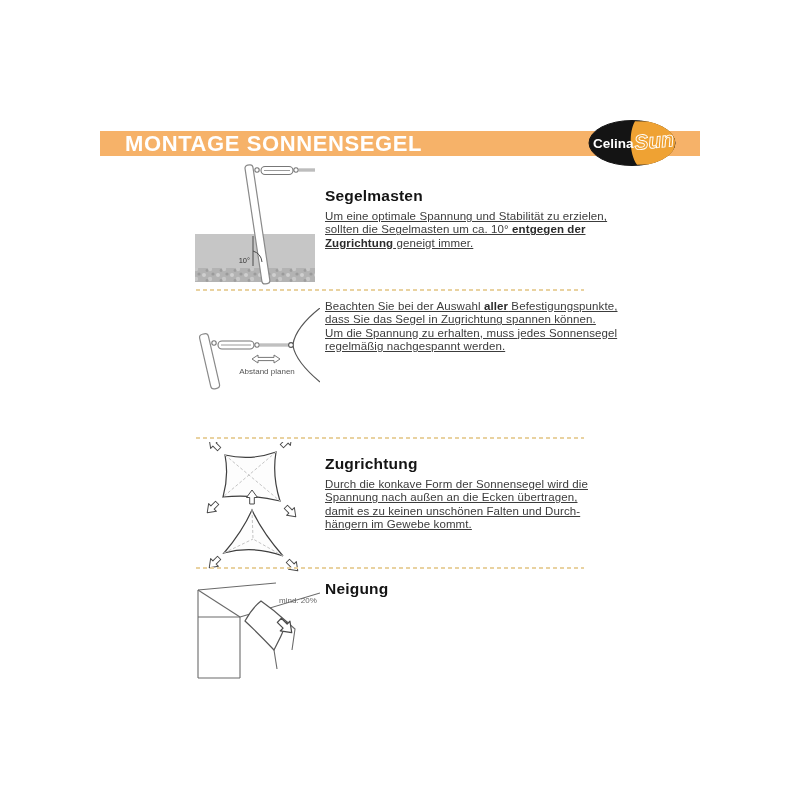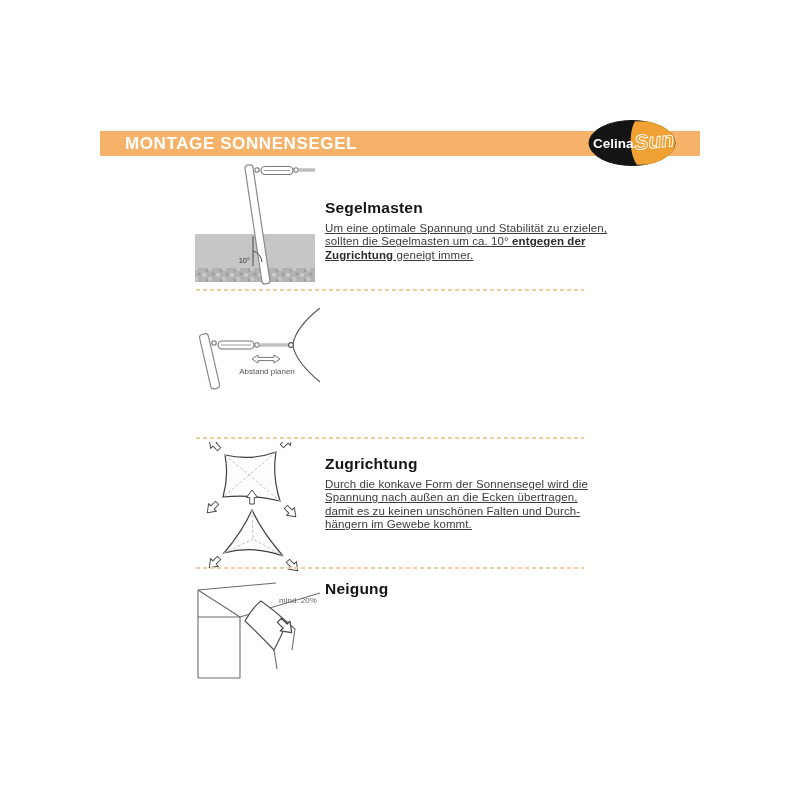--- a/index.html
+++ b/index.html
@@ -2,21 +2,21 @@
 <html><head>
 <meta charset="utf-8">
 <style>
   html,body{margin:0;padding:0;background:#fff;}
   .page{position:relative;width:800px;height:800px;background:#ffffff;overflow:hidden;
         font-family:"Liberation Sans",sans-serif;}
   
   .header-bar{position:absolute;left:100px;top:131px;width:600px;height:25px;
               background:#F6B269;}
   .header-title{position:absolute;left:25px;top:0;line-height:25px;color:#ffffff;
-                font-weight:bold;font-size:17px;letter-spacing:0.6px;}
+                font-weight:bold;font-size:22px;letter-spacing:0.6px;}
   .logo{position:absolute;left:588px;top:119px;width:90px;height:48px;}
   
   .sep{position:absolute;left:196px;width:388px;height:2px;
        background:repeating-linear-gradient(90deg,#E9D2A0 0 4px,transparent 4px 7px);}
   
   .txt{position:absolute;left:325px;width:330px;color:#3C3C3C;}
   .txt h2{margin:0 0 5px 0;font-size:15.5px;font-weight:bold;color:#141414;letter-spacing:0.2px;}
   .txt p{margin:0 0 5px 0;font-size:11.5px;line-height:13.4px;letter-spacing:0.1px;
          white-space:pre-line;text-decoration:underline;}
   .txt p b{font-weight:bold;color:#2b2b2b;}
@@ -54,21 +54,21 @@
     <line x1="108" y1="74" x2="108" y2="104" stroke="#4a4a4a" stroke-width="1"></line>
     <rect x="100" y="3" width="8" height="120" rx="3" fill="#ffffff" stroke="#8a8a8a" stroke-width="1.2" transform="rotate(-8.5 104 6)"></rect>
     <path d="M108,89 A13,13 0 0 1 117,100" fill="none" stroke="#4a4a4a" stroke-width="1"></path>
     <text x="105" y="101" font-size="7.5" fill="#333" text-anchor="end">10°</text>
     <circle cx="112" cy="8" r="2.2" fill="none" stroke="#777" stroke-width="1.1"></circle>
     <rect x="116" y="4.5" width="32" height="8" rx="4" fill="#ffffff" stroke="#777" stroke-width="1.1"></rect>
     <line x1="119" y1="8.5" x2="145" y2="8.5" stroke="#9a9a9a" stroke-width="1"></line>
     <circle cx="151" cy="8" r="2.2" fill="none" stroke="#777" stroke-width="1.1"></circle>
     <line x1="154" y1="8" x2="170" y2="8" stroke="#bdbdbd" stroke-width="3.4"></line>
   </svg>
-  <div class="txt" style="top:199px">
+  <div class="txt" style="top:187px">
     <h2>Segelmasten</h2>
     <p><span>Um eine optimale Spannung und Stabilität zu erzielen,
 sollten die Segelmasten um ca. 10° </span><b>entgegen der
 Zugrichtung</b><span> geneigt immer.</span></p>
   </div>
   <div class="sep" style="top:289px"></div>
 
   <svg class="illu" style="left:130px;top:308px" width="190" height="90" viewBox="0 0 190 90">
     <rect x="69" y="26" width="9" height="56" rx="3.5" fill="#ffffff" stroke="#8a8a8a" stroke-width="1.2" transform="rotate(-13 73.5 27)"></rect>
     <circle cx="84" cy="35" r="2.2" fill="none" stroke="#777" stroke-width="1.1"></circle>
@@ -76,20 +76,24 @@
     <line x1="91" y1="37" x2="121" y2="37" stroke="#9a9a9a" stroke-width="1"></line>
     <circle cx="127" cy="37" r="2.2" fill="none" stroke="#777" stroke-width="1.1"></circle>
     <line x1="130" y1="37" x2="158" y2="37" stroke="#c0c0c0" stroke-width="3.4"></line>
     <circle cx="161" cy="37" r="2.4" fill="#ffffff" stroke="#555" stroke-width="1.1"></circle>
     <path d="M190,0 Q166,19 163,36" fill="none" stroke="#555" stroke-width="1.2"></path>
     <path d="M190,74 Q166,54 163,38" fill="none" stroke="#555" stroke-width="1.2"></path>
     <polygon points="122,51 128,47 128,49.4 144,49.4 144,47 150,51 144,55 144,52.6 128,52.6 128,55" fill="#ffffff" stroke="#777" stroke-width="1"></polygon>
     <text x="137" y="66" font-size="8" fill="#555" text-anchor="middle">Abstand planen</text>
   </svg>
   <div class="txt" style="top:300px">
+    <p><span>Beachten Sie bei der Auswahl </span><b>aller</b><span> Befestigungspunkte,
+dass Sie das Segel in Zugrichtung spannen können.
+Um die Spannung zu erhalten, muss jedes Sonnensegel
+regelmäßig nachgespannt werden.</span></p>
   </div>
   <div class="sep" style="top:437px"></div>
 
   <svg class="illu" style="left:195px;top:442px" width="110" height="133" viewBox="0 0 110 133">
     <defs>
       <path id="out-arrow" d="M0,-11 L5.5,-3.5 L2.3,-3.5 L2.3,3 L-2.3,3 L-2.3,-3.5 L-5.5,-3.5 Z" fill="#ffffff" stroke="#4a4a4a" stroke-width="1" stroke-linejoin="round"></path>
     </defs>
     <path d="M30,13 Q56,19 81,10 Q77,34 85,59 Q57,52 28,55 Q34,34 30,13 Z" fill="#fdfdfd" stroke="#3f3f3f" stroke-width="1.2"></path>
     <line x1="30" y1="13" x2="85" y2="59" stroke="#c4c4c4" stroke-width="1" stroke-dasharray="3,2"></line>
     <line x1="81" y1="10" x2="28" y2="55" stroke="#c4c4c4" stroke-width="1" stroke-dasharray="3,2"></line>

